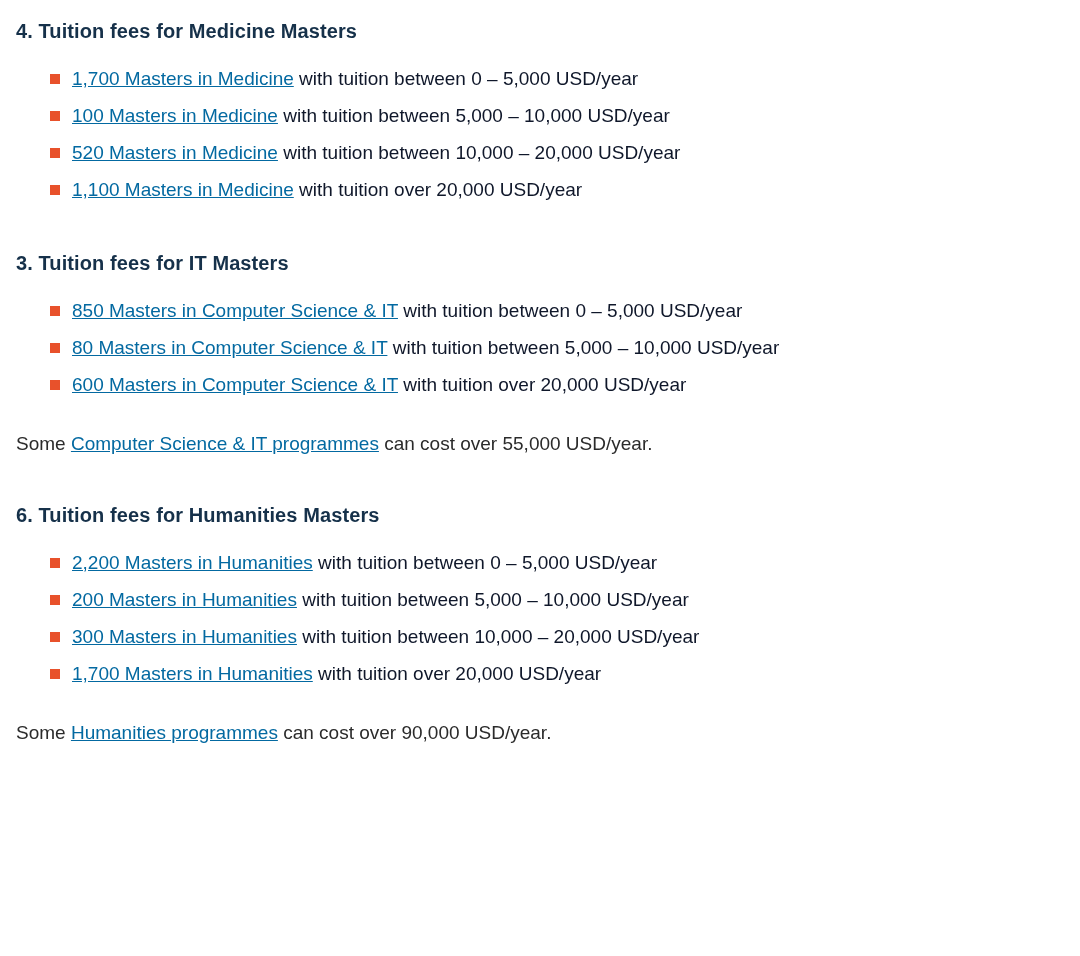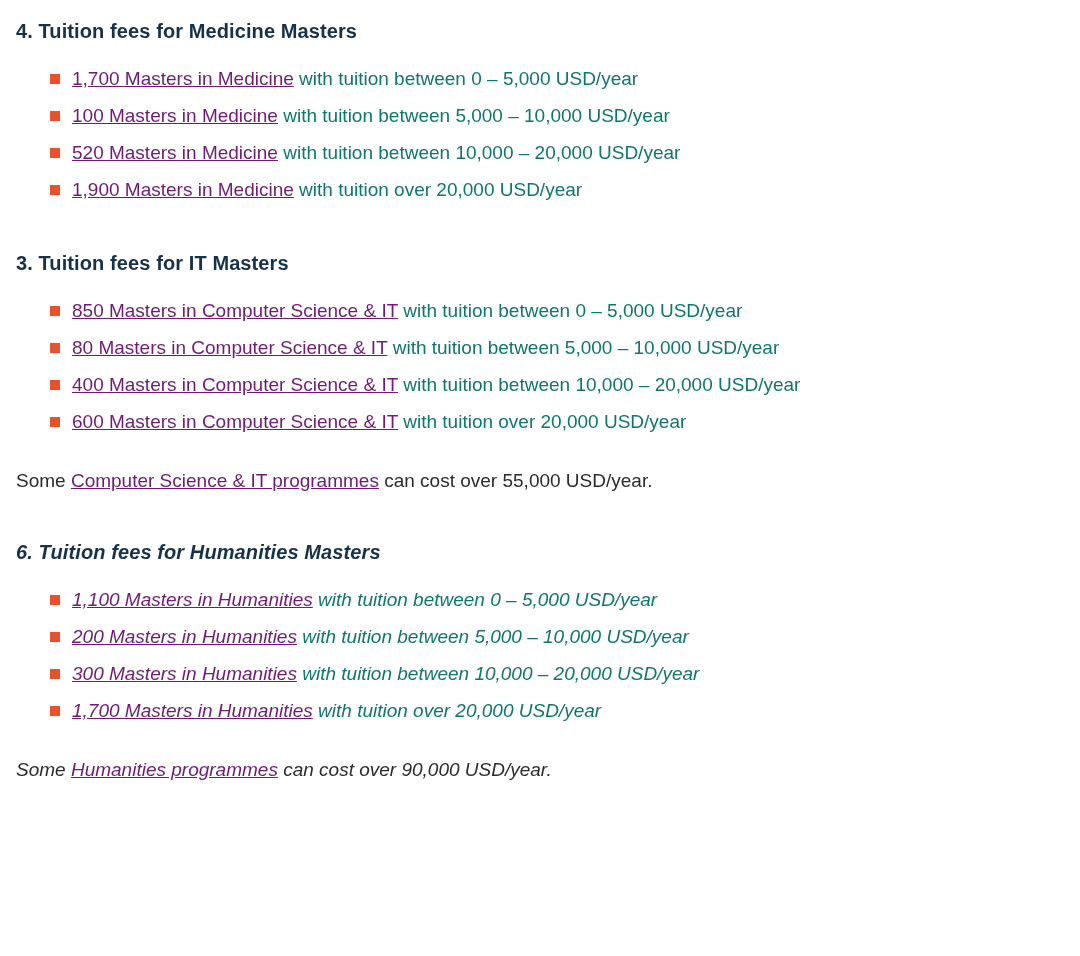--- a/index.html
+++ b/index.html
@@ -43,38 +43,37 @@
   ul.fee-list li .bullet {
     position: absolute;
     left: -22px;
     top: 14px;
     width: 10px;
     height: 10px;
     background: #e8512b;
     display: block;
   }
   .link {
-    color: #701a75;
+    color: #0369a1;
   }
   .tail {
-    color: #0f766e;
+    color: #0f172a;
   }
   p.note {
     font-size: 19px;
     line-height: 1.6;
     color: #2b2b2b;
     margin: 26px 0 0 0;
     padding: 0;
   }
   .block {
     margin-bottom: 26px;
   }
   .block:last-child {
     margin-bottom: 0;
-    font-style: italic;
   }
   .spacer-top {
     margin-top: 34px;
   }
 </style>
 </head>
 <body>
 
 <div class="page">
 
@@ -84,51 +83,48 @@
       <li>
         <span class="bullet"></span><a class="link" href="#">1,700 Masters in Medicine</a><span class="tail"> with tuition between 0 – 5,000 USD/year</span>
       </li>
       <li>
         <span class="bullet"></span><a class="link" href="#">100 Masters in Medicine</a><span class="tail"> with tuition between 5,000 – 10,000 USD/year</span>
       </li>
       <li>
         <span class="bullet"></span><a class="link" href="#">520 Masters in Medicine</a><span class="tail"> with tuition between 10,000 – 20,000 USD/year</span>
       </li>
       <li>
-        <span class="bullet"></span><a class="link" href="#">1,900 Masters in Medicine</a><span class="tail"> with tuition over 20,000 USD/year</span>
+        <span class="bullet"></span><a class="link" href="#">1,100 Masters in Medicine</a><span class="tail"> with tuition over 20,000 USD/year</span>
       </li>
     </ul>
   </div>
 
   <div class="block spacer-top">
     <h2 class="section-heading">3. Tuition fees for IT Masters</h2>
     <ul class="fee-list">
       <li>
         <span class="bullet"></span><a class="link" href="#">850 Masters in Computer Science &amp; IT</a><span class="tail"> with tuition between 0 – 5,000 USD/year</span>
       </li>
       <li>
         <span class="bullet"></span><a class="link" href="#">80 Masters in Computer Science &amp; IT</a><span class="tail"> with tuition between 5,000 – 10,000 USD/year</span>
       </li>
       <li>
-        <span class="bullet"></span><a class="link" href="#">400 Masters in Computer Science &amp; IT</a><span class="tail"> with tuition between 10,000 – 20,000 USD/year</span>
-      </li>
-      <li>
         <span class="bullet"></span><a class="link" href="#">600 Masters in Computer Science &amp; IT</a><span class="tail"> with tuition over 20,000 USD/year</span>
       </li>
     </ul>
     <p class="note">
       <span>Some </span><a class="link" href="#">Computer Science &amp; IT programmes</a><span> can cost over 55,000 USD/year.</span>
     </p>
   </div>
 
   <div class="block spacer-top">
     <h2 class="section-heading">6. Tuition fees for Humanities Masters</h2>
     <ul class="fee-list">
       <li>
-        <span class="bullet"></span><a class="link" href="#">1,100 Masters in Humanities</a><span class="tail"> with tuition between 0 – 5,000 USD/year</span>
+        <span class="bullet"></span><a class="link" href="#">2,200 Masters in Humanities</a><span class="tail"> with tuition between 0 – 5,000 USD/year</span>
       </li>
       <li>
         <span class="bullet"></span><a class="link" href="#">200 Masters in Humanities</a><span class="tail"> with tuition between 5,000 – 10,000 USD/year</span>
       </li>
       <li>
         <span class="bullet"></span><a class="link" href="#">300 Masters in Humanities</a><span class="tail"> with tuition between 10,000 – 20,000 USD/year</span>
       </li>
       <li>
         <span class="bullet"></span><a class="link" href="#">1,700 Masters in Humanities</a><span class="tail"> with tuition over 20,000 USD/year</span>
       </li>

